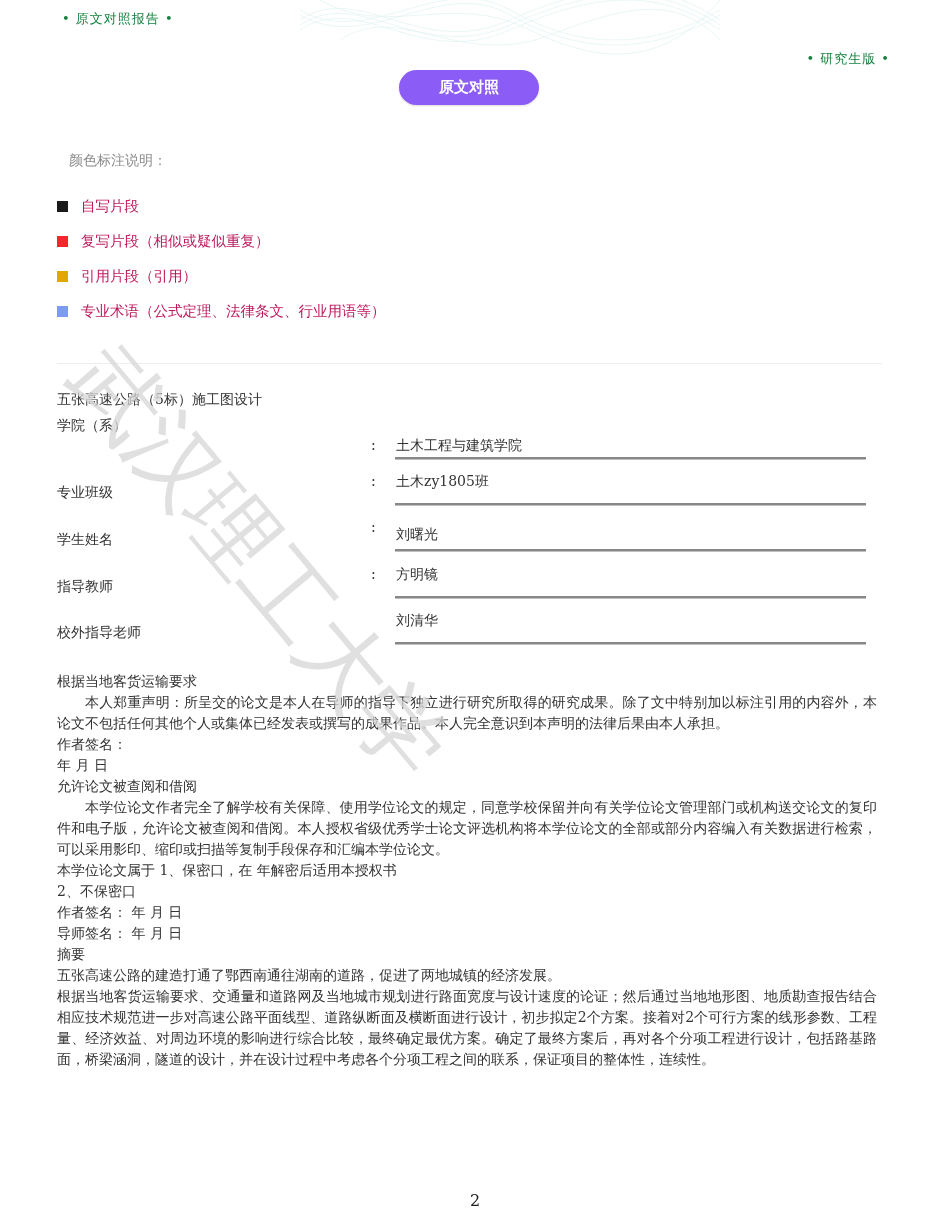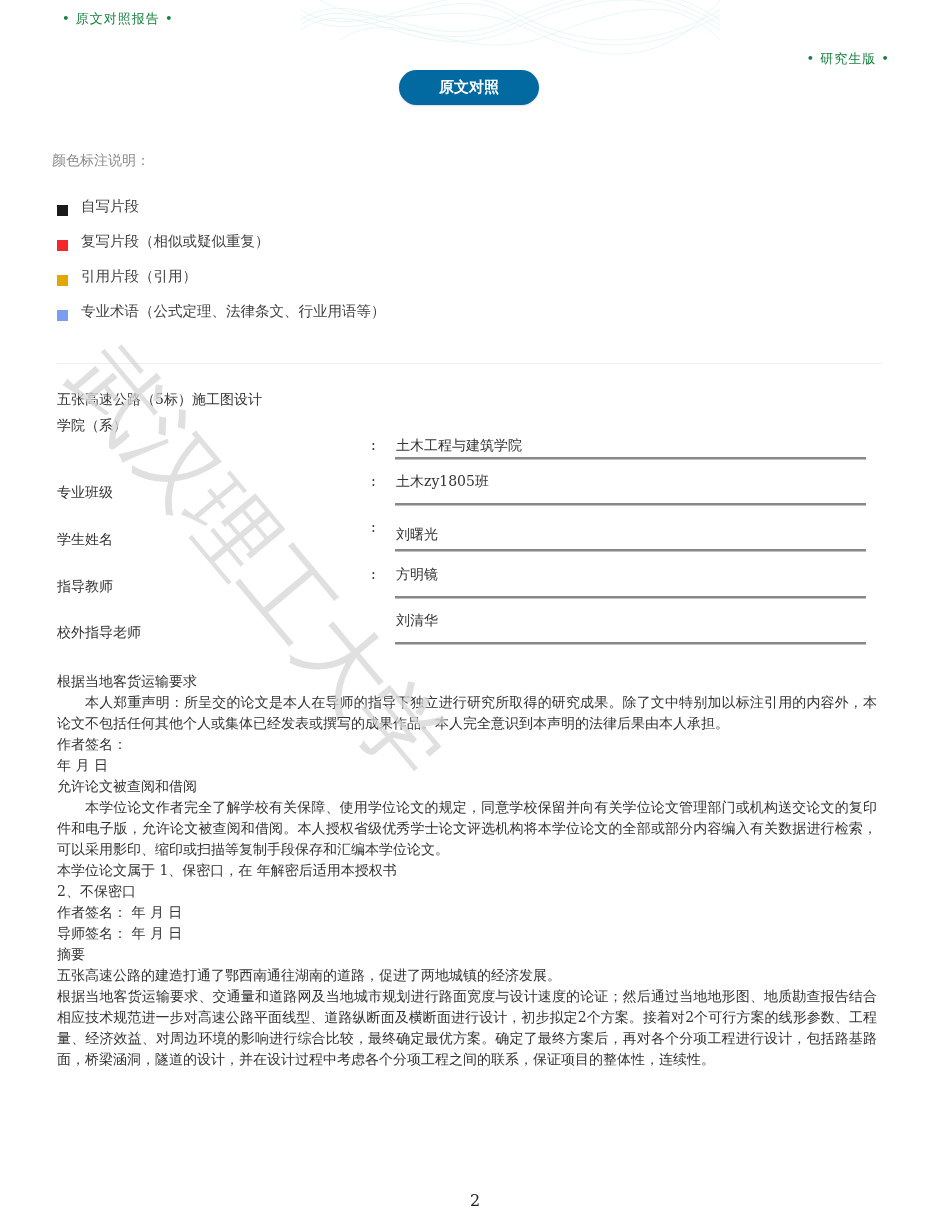--- a/index.html
+++ b/index.html
@@ -14,31 +14,31 @@
     pointer-events: none;
   }
   .hdr {
     position: absolute; top: 10px; font-size: 13px; color: #15803d;
     letter-spacing: 1px;
   }
   .hdr-left { left: 62px; }
   .hdr-right { right: 60px; margin-top: 40px; }
   .badge {
     position: absolute; left: 399px; top: 70px; width: 140px; height: 35px;
-    border-radius: 18px; background: #0369a1; color: #fff;
+    border-radius: 18px; background: #8b5cf6; color: #fff;
     font-family: "DejaVu Sans", sans-serif; font-weight: bold; font-size: 15px;
     display: flex; align-items: center; justify-content: center;
     box-shadow: 0 1px 2px rgba(0,0,0,0.15);
   }
   .legend-title {
-    position: absolute; left: 52px; top: 152px; font-size: 14px; color: #8a8a8a;
+    position: absolute; left: 69px; top: 152px; font-size: 14px; color: #8a8a8a;
   }
   .legend-item {
-    position: absolute; left: 57px; font-size: 14.5px; color: #404040;
-    display: flex; align-items: flex-end;
+    position: absolute; left: 57px; font-size: 14.5px; color: #be185d;
+    display: flex; align-items: center;
   }
   .legend-item .sq { width: 11px; height: 11px; margin-right: 13px; display: inline-block; }
   .divider {
     position: absolute; left: 57px; right: 68px; top: 363px; height: 1px; background: #eeeeee;
   }
   .watermark {
     position: absolute; left: 135px; top: 320px;
     font-family: "DejaVu Sans", sans-serif; font-size: 90px; color: #d6d6d6;
     opacity: 0.75; transform-origin: left top; transform: rotate(50deg);
     letter-spacing: -2px; white-space: nowrap; pointer-events: none;

